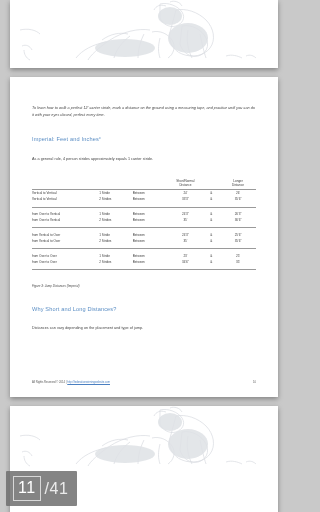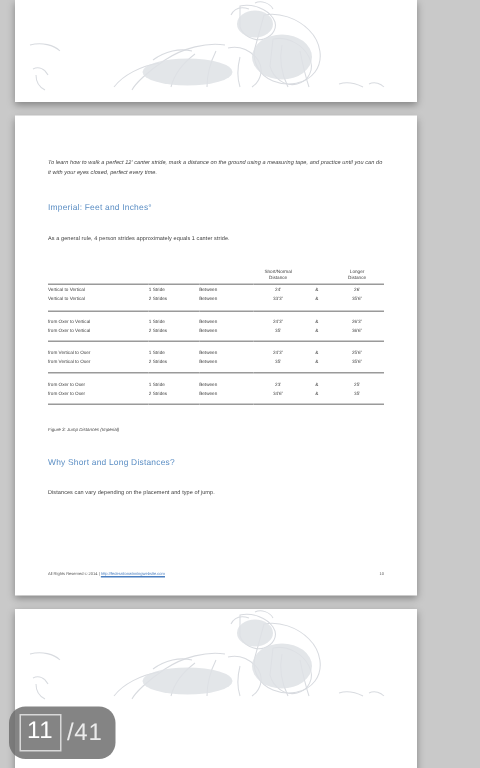--- a/index.html
+++ b/index.html
@@ -123,21 +123,21 @@
 
   
   .page-counter {
     position: absolute;
     left: 6px; bottom: 6px;
     display: flex;
     align-items: center;
     gap: 4px;
     background: rgba(110,110,110,0.85);
     padding: 5px 9px 5px 7px;
-    border-radius: 11px;
+    border-radius: 1px;
   }
   .pc-current {
     border: 1px solid #d8d8d8;
     color: #ffffff;
     font-size: 16px;
     line-height: 1;
     padding: 3px 4px 4px 4px;
     letter-spacing: 0.5px;
   }
   .pc-total {

